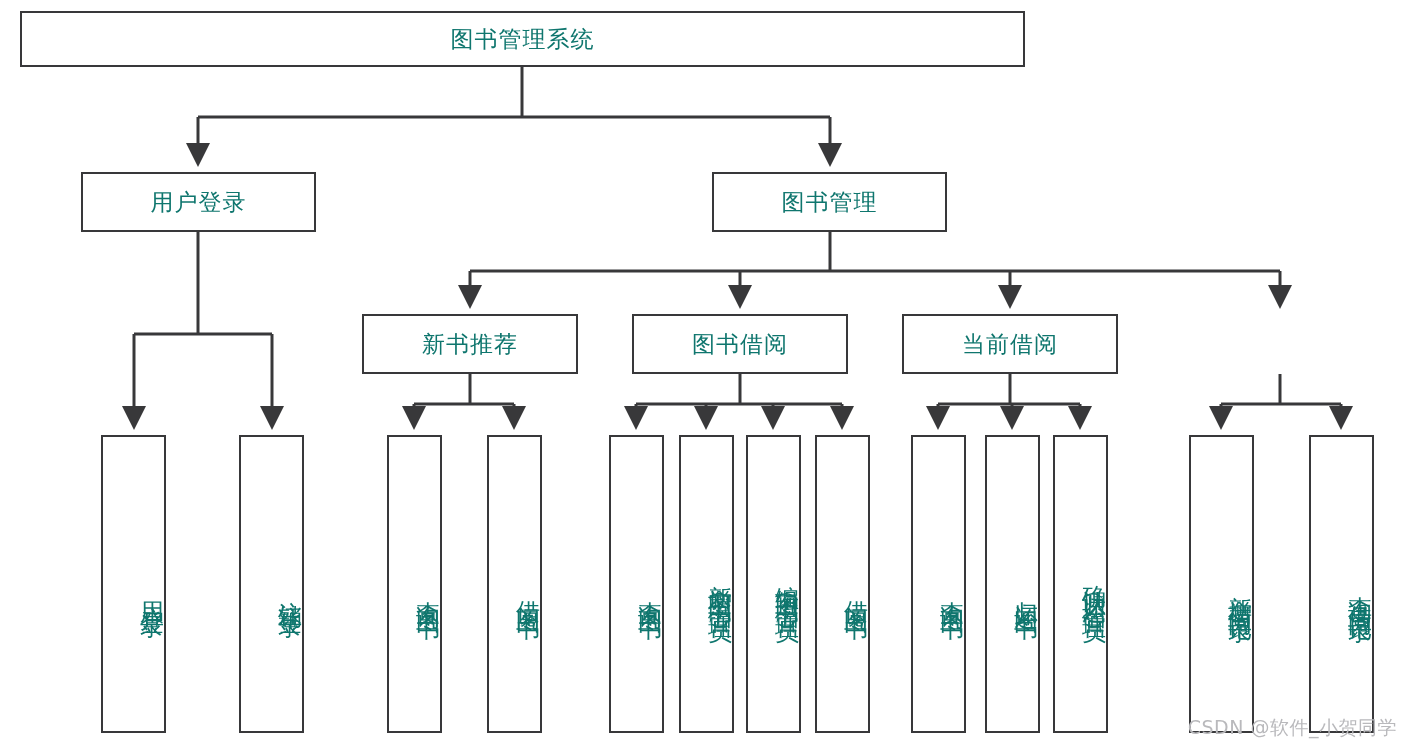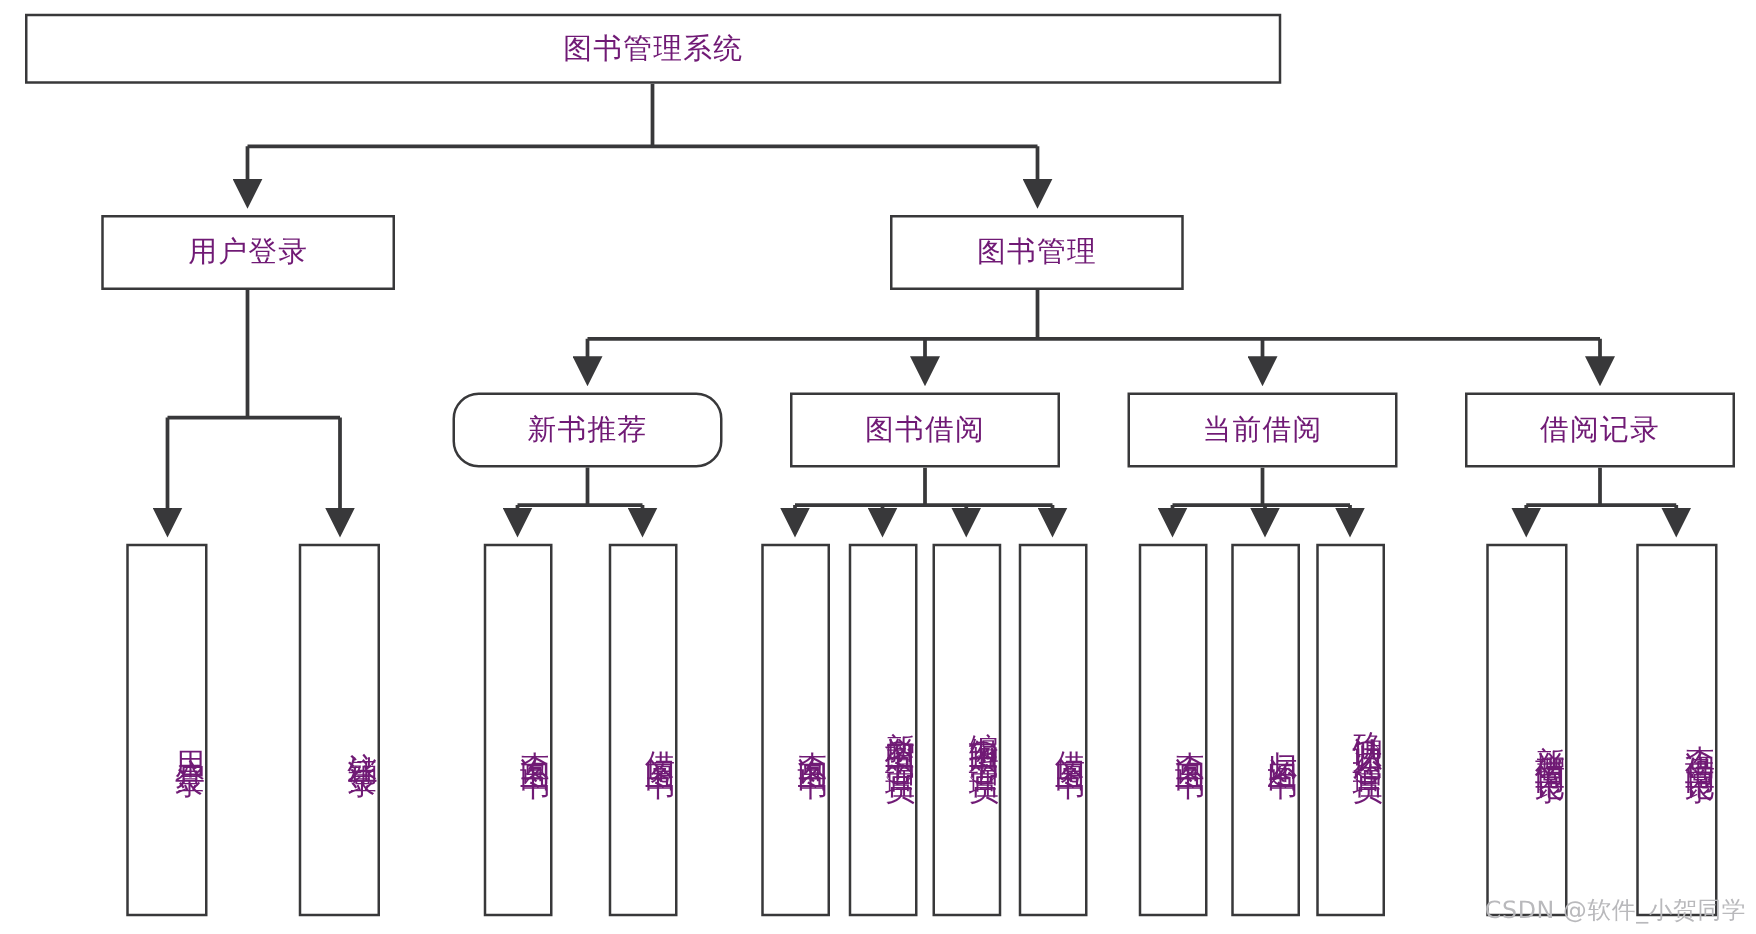--- a/index.html
+++ b/index.html
@@ -16,21 +16,21 @@
   svg.links{position:absolute;left:0;top:0;width:1405px;height:747px;pointer-events:none;}
 
   .node{
     position:absolute;
     box-sizing:border-box;
     background:#ffffff;
     border:2.5px solid #38383a;
     display:flex;
     align-items:center;
     justify-content:center;
-    color:#701a75;
+    color:#0f766e;
   }
   .node.h{
     font-size:23px;
     letter-spacing:1px;
     line-height:1;
   }
   .node.root{font-size:23px;}
   .node.v{
     font-size:24px;
     writing-mode:vertical-rl;
@@ -129,31 +129,28 @@
     <span>图书管理系统</span>
   </div>
 
   <div class="node h" style="left:81px;top:172px;width:235px;height:60px;">
     <span>用户登录</span>
   </div>
   <div class="node h" style="left:712px;top:172px;width:235px;height:60px;text-align:right;">
     <span>图书管理</span>
   </div>
 
-  <div class="node h" style="left:362px;top:314px;width:216px;height:60px;border-radius:21px;">
+  <div class="node h" style="left:362px;top:314px;width:216px;height:60px;">
     <span>新书推荐</span>
   </div>
   <div class="node h" style="left:902px;top:314px;width:216px;height:60px;">
     <span>当前借阅</span>
   </div>
   <div class="node h" style="left:632px;top:314px;width:216px;height:60px;">
     <span>图书借阅</span>
-  </div>
-  <div class="node h" style="left:1172px;top:314px;width:216px;height:60px;">
-    <span>借阅记录</span>
   </div>
 
   <div class="node v" style="left:101px;top:435px;width:65px;height:298px;">
     <span class="vtext">用户登录</span>
   </div>
   <div class="node v" style="left:239px;top:435px;width:65px;height:298px;">
     <span class="vtext">注销登录</span>
   </div>
 
   <div class="node v" style="left:387px;top:435px;width:55px;height:298px;">

